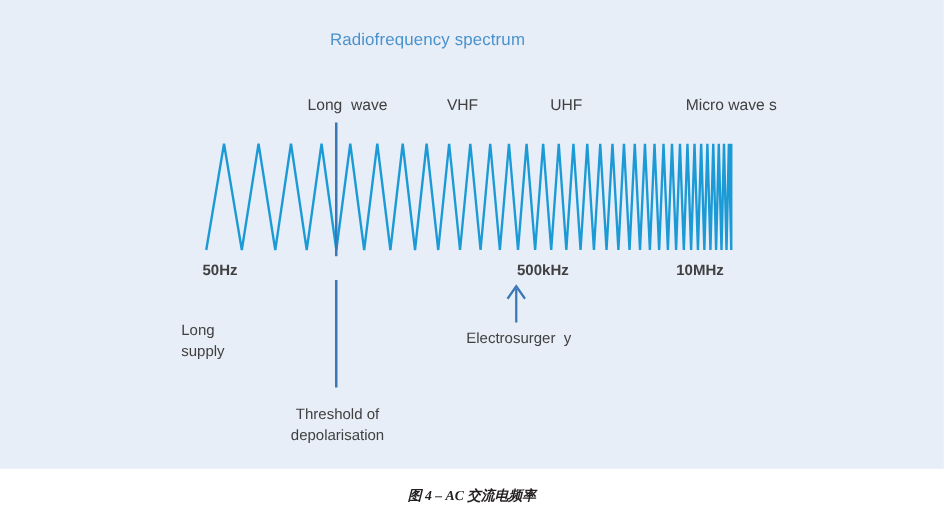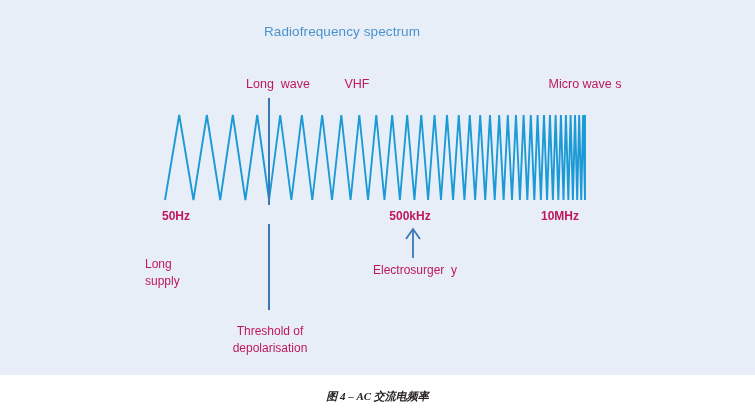--- a/index.html
+++ b/index.html
@@ -25,21 +25,21 @@
   #chart-svg {
     position: absolute;
     left: 0;
     top: 0;
     width: 755px;
     height: 375px;
     display: block;
   }
   .txt {
     position: absolute;
-    color: #be185d;
+    color: #404040;
     font-size: 12.5px;
     white-space: pre;
     line-height: 16px;
   }
   #chart-title {
     left: 0;
     top: 24px;
     width: 684px;
     text-align: center;
     font-size: 13.5px;
@@ -109,25 +109,26 @@
     </g>
     <g id="arrow-group">
       <line x1="413" y1="258" x2="413" y2="231" stroke="#3a78b5" stroke-width="1.8"></line>
       <polyline points="406,239 413,229 420,239" fill="none" stroke="#3a78b5" stroke-width="1.8" stroke-linejoin="miter"></polyline>
     </g>
   </svg>
 
   <div class="txt" id="chart-title">Radiofrequency spectrum</div>
 
   <div class="txt band-label" style="left:218px; width:120px;">Long  wave</div>
-  <div class="txt band-label" style="left:317px; width:80px;">VHF</div>
+  <div class="txt band-label" style="left:330px; width:80px;">VHF</div>
+  <div class="txt band-label" style="left:413px; width:80px;">UHF</div>
   <div class="txt band-label" style="left:515px; width:140px;">Micro wave s</div>
 
   <div class="txt axis-label" style="left:136px; width:80px;">50Hz</div>
-  <div class="txt axis-label" style="left:365px; width:90px;">500kHz</div>
+  <div class="txt axis-label" style="left:365px; width:90px;text-align:right;">500kHz</div>
   <div class="txt axis-label" style="left:515px; width:90px;">10MHz</div>
 
   <div class="txt annot" id="annot-mains">Long
 supply</div>
   <div class="txt annot" id="annot-electro">Electrosurger  y</div>
   <div class="txt annot" id="annot-threshold">Threshold of
 depolarisation</div>
 
 </div>
 

